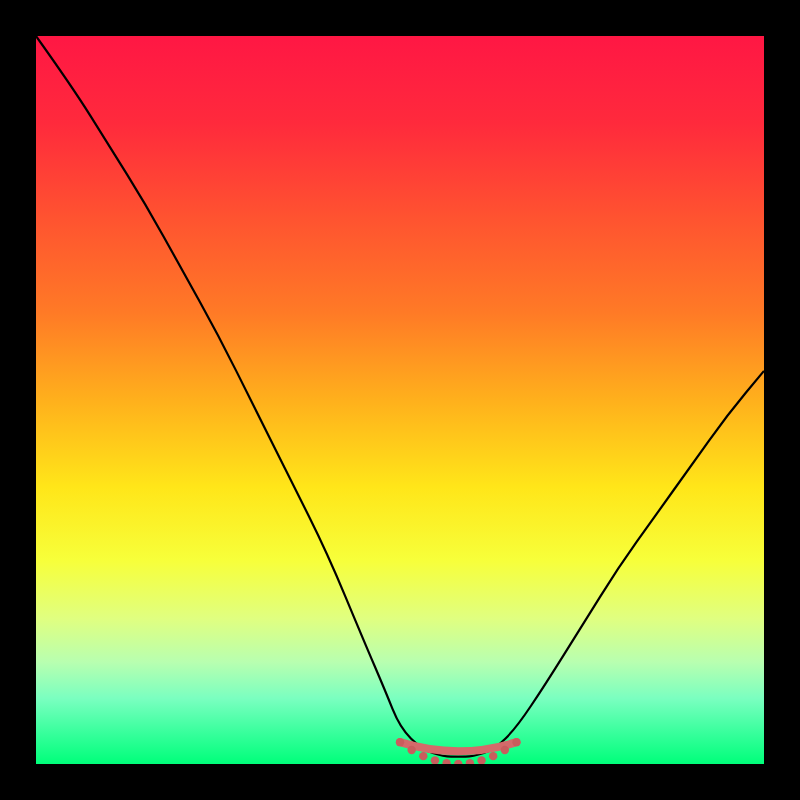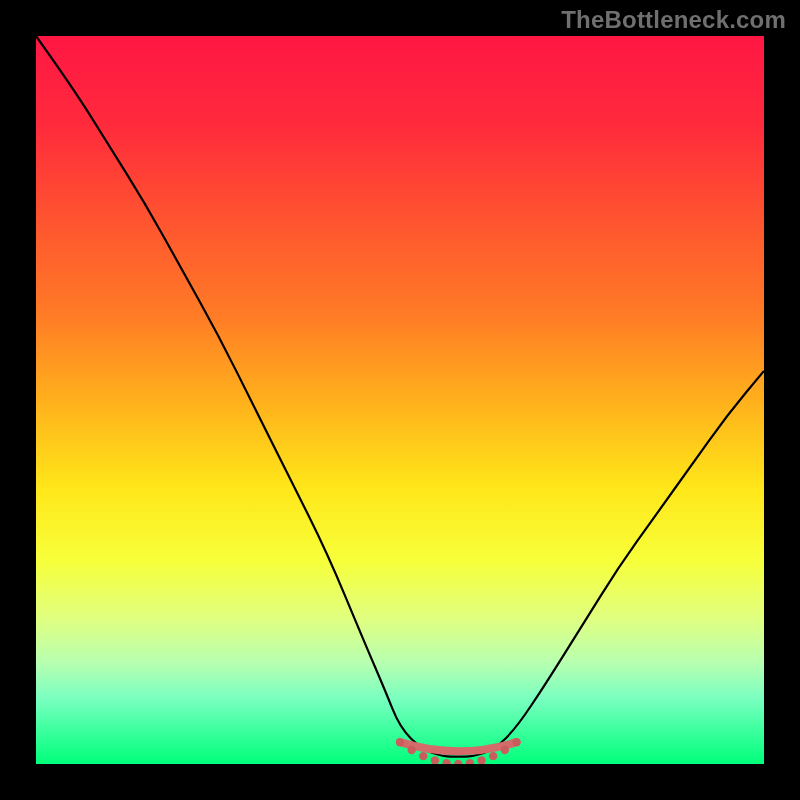--- a/index.html
+++ b/index.html
@@ -71,15 +71,14 @@
           <circle cx="458.23999999999995" cy="764" r="4.2" fill="#c95d5d"></circle>
           <circle cx="469.888" cy="763.1264" r="4.2" fill="#c95d5d"></circle>
           <circle cx="481.536" cy="760.5056" r="4.2" fill="#c95d5d"></circle>
           <circle cx="493.184" cy="756.1376" r="4.2" fill="#c95d5d"></circle>
           <circle cx="504.832" cy="750.0224" r="4.2" fill="#c95d5d"></circle>
           <circle cx="516.48" cy="742.16" r="4.2" fill="#c95d5d"></circle>
         </g>
   </g>
 </svg>
 
-<div class="watermark">TheBottleneck.com</div>
 
 </div>
 
 </body></html>

